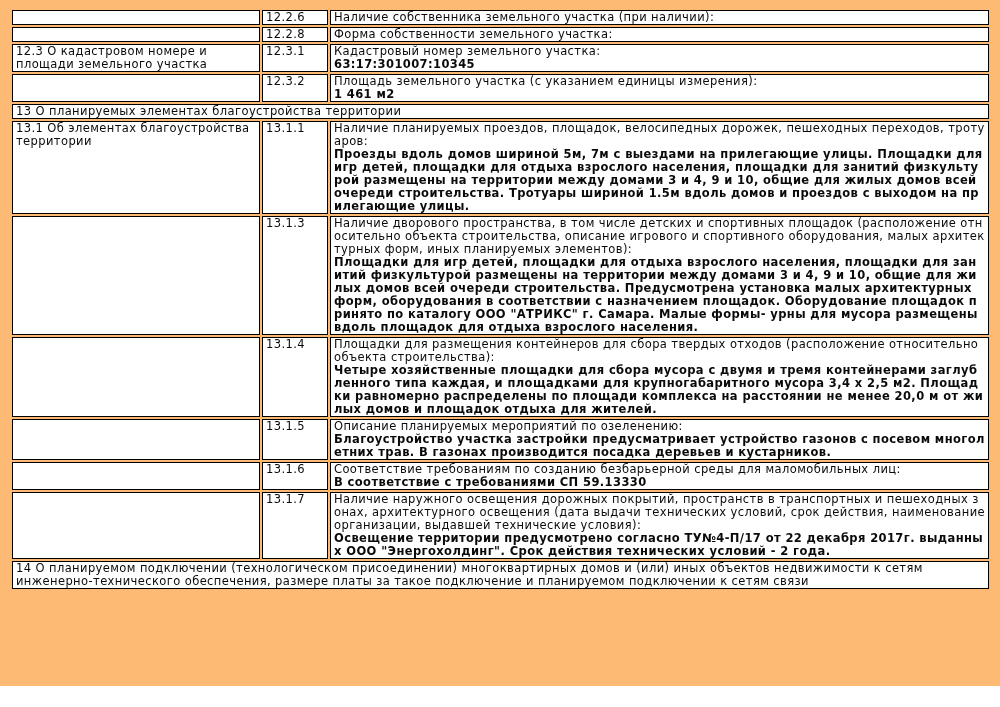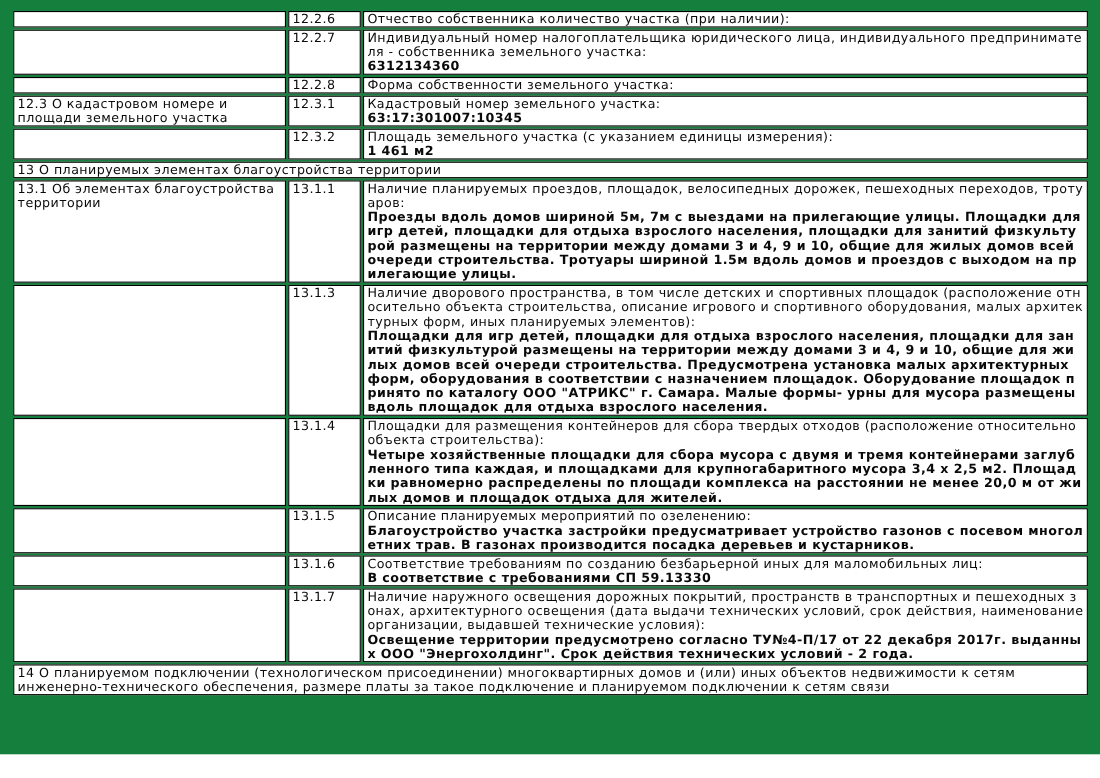--- a/index.html
+++ b/index.html
@@ -4,21 +4,21 @@
 <style>
   html, body {
     margin: 0;
     padding: 0;
     background: #ffffff;
   }
   .page {
     position: relative;
     width: 1000px;
     height: 686px;
-    background: #15803d;
+    background: #fdba74;
     overflow: hidden;
     font-family: "DejaVu Sans", "Liberation Sans", sans-serif;
     color: #0a0a0a;
   }
   table.decl {
     position: absolute;
     left: 10px;
     top: 8px;
     width: 981px;
     border-collapse: separate;
@@ -67,29 +67,21 @@
 </head>
 <body>
 
 <div class="page">
   <table class="decl">
     <tbody>
         <tr>
           <td class="c1"></td>
           <td class="c2">12.2.6</td>
           <td class="c3">
-            <div class="lab">Отчество собственника количество участка (при наличии):</div>
-          </td>
-        </tr>
-        <tr>
-          <td class="c1"></td>
-          <td class="c2">12.2.7</td>
-          <td class="c3">
-            <div class="lab">Индивидуальный номер налогоплательщика юридического лица, индивидуального предпринимателя - собственника земельного участка:</div>
-            <div class="val">6312134360</div>
+            <div class="lab">Наличие собственника земельного участка (при наличии):</div>
           </td>
         </tr>
         <tr>
           <td class="c1"></td>
           <td class="c2">12.2.8</td>
           <td class="c3">
             <div class="lab">Форма собственности земельного участка:</div>
           </td>
         </tr>
         <tr>
@@ -140,21 +132,21 @@
           <td class="c2">13.1.5</td>
           <td class="c3">
             <div class="lab">Описание планируемых мероприятий по озеленению:</div>
             <div class="val">Благоустройство участка застройки предусматривает устройство газонов с посевом многолетних трав. В газонах производится посадка деревьев и кустарников.</div>
           </td>
         </tr>
         <tr>
           <td class="c1"></td>
           <td class="c2">13.1.6</td>
           <td class="c3">
-            <div class="lab">Соответствие требованиям по созданию безбарьерной иных для маломобильных лиц:</div>
+            <div class="lab">Соответствие требованиям по созданию безбарьерной среды для маломобильных лиц:</div>
             <div class="val">В соответствие с требованиями СП 59.13330</div>
           </td>
         </tr>
         <tr>
           <td class="c1"></td>
           <td class="c2">13.1.7</td>
           <td class="c3">
             <div class="lab">Наличие наружного освещения дорожных покрытий, пространств в транспортных и пешеходных зонах, архитектурного освещения (дата выдачи технических условий, срок действия, наименование организации, выдавшей технические условия):</div>
             <div class="val">Освещение территории предусмотрено согласно ТУ№4-П/17 от 22 декабря 2017г. выданных ООО "Энергохолдинг". Срок действия технических условий - 2 года.</div>
           </td>

